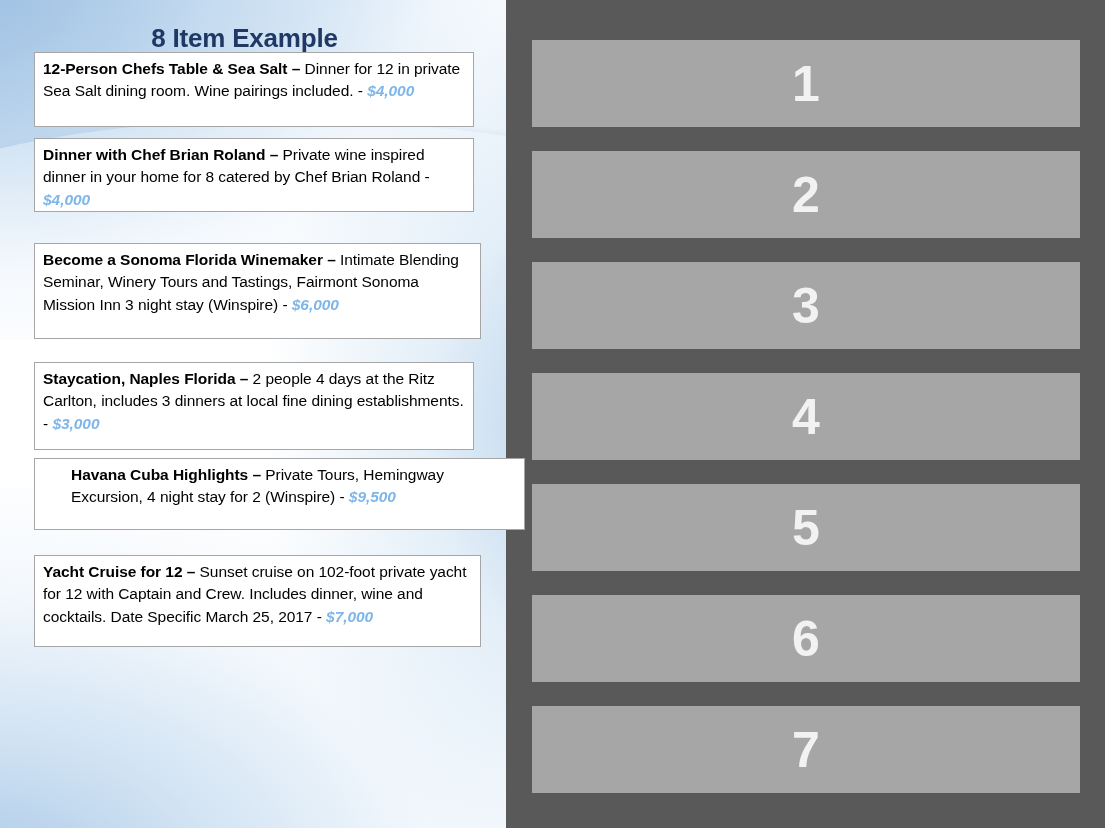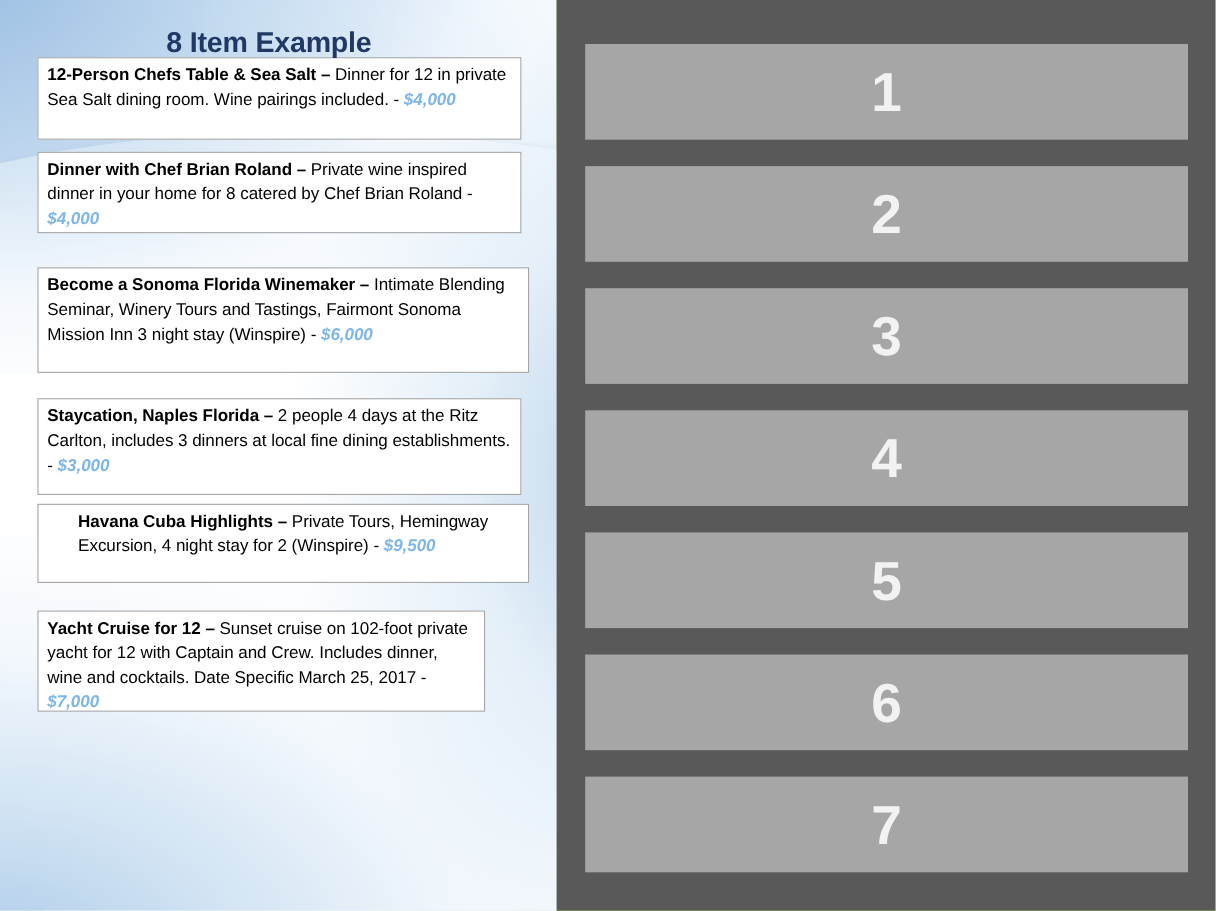--- a/index.html
+++ b/index.html
@@ -196,25 +196,25 @@
     </div>
 
     <div class="item-card" style="left:34px; top:243px; width:447px; height:96px;">
       <span class="t">Become a Sonoma Florida Winemaker</span><span class="t"> – </span><span>Intimate Blending Seminar, Winery Tours and Tastings, Fairmont Sonoma Mission Inn 3 night stay </span><span class="em">(Winspire)</span><span>  - </span><span class="price">$6,000</span>
     </div>
 
     <div class="item-card" style="left:34px; top:362px; width:440px; height:88px;">
       <span class="t">Staycation, Naples Florida</span><span class="t"> –  </span><span>2 people 4 days at the Ritz Carlton, includes 3 dinners at local fine dining establishments. - </span><span class="price">$3,000</span>
     </div>
 
-    <div class="item-card" style="left:34px; top:458px; width:447px; height:72px;padding-left:36px;">
+    <div class="item-card" style="left:34px; top:458px; width:491px; height:72px;padding-left:36px;">
       <span class="t">Havana Cuba Highlights</span><span class="t"> – </span><span>Private Tours, Hemingway Excursion, 4 night stay for 2 </span><span class="em">(Winspire)</span><span>  - </span><span class="price">$9,500</span>
     </div>
 
-    <div class="item-card" style="left:34px; top:555px; width:407px; height:92px;">
+    <div class="item-card" style="left:34px; top:555px; width:447px; height:92px;">
       <span class="t">Yacht Cruise for 12</span><span class="t"> – </span><span>Sunset cruise on 102-foot private yacht for 12 with Captain and Crew.  Includes dinner, wine and cocktails. Date Specific March 25, 2017 - </span><span class="price">$7,000</span>
     </div>
 
 
 
   </div>
 
   <div class="right-pane">
     <div class="num-box" style="top:40px; height:87px;">
       <span>1</span>

